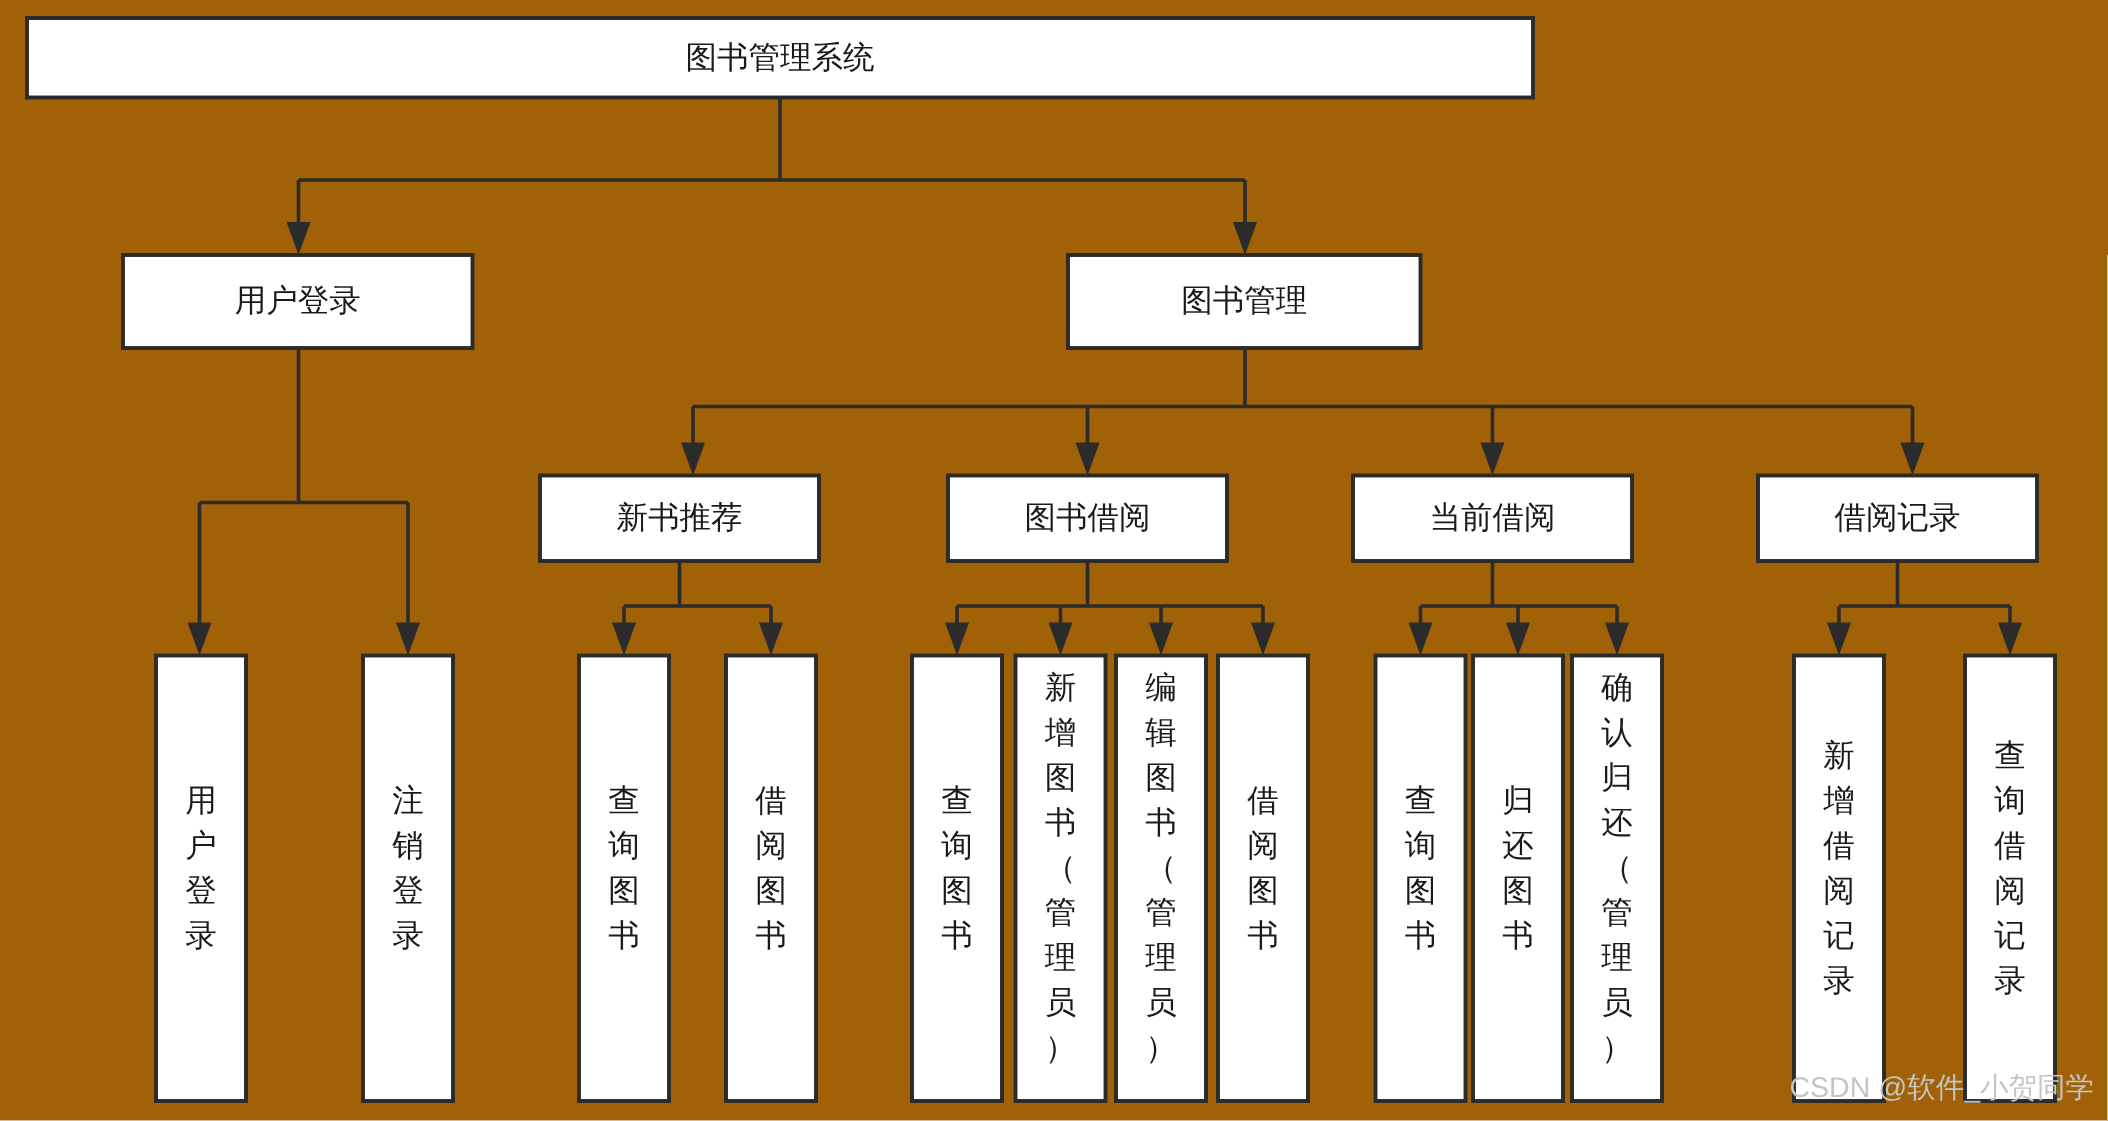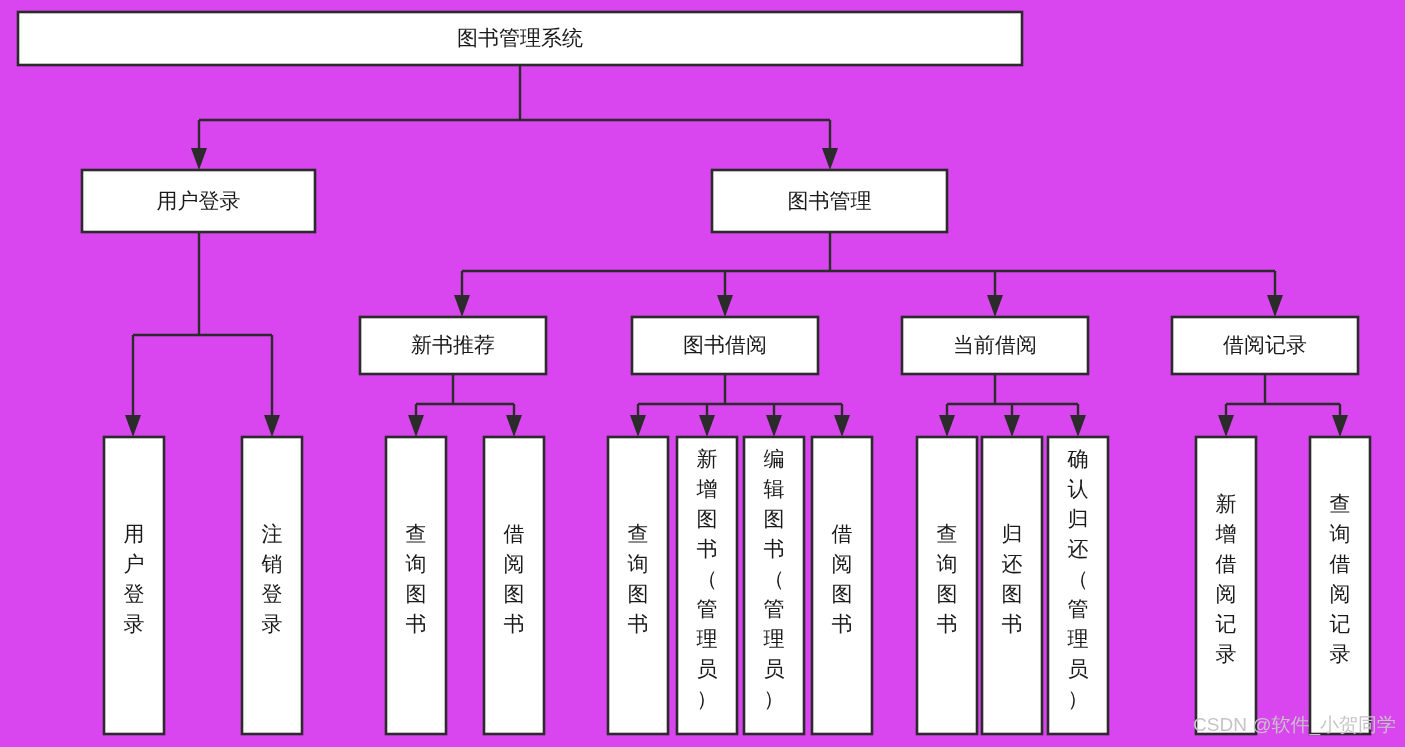--- a/index.html
+++ b/index.html
@@ -8,21 +8,21 @@
     padding: 0;
     background: #ffffff;
   }
   body {
     font-family: "Liberation Sans", "DejaVu Sans", sans-serif;
   }
   #diagram-root {
     position: relative;
     width: 1405px;
     height: 747px;
-    background: #d946ef;
+    background: #a16207;
     overflow: hidden;
   }
   svg#flowchart {
     position: absolute;
     left: 0;
     top: 0;
     width: 1405px;
     height: 747px;
     display: block;
   }

